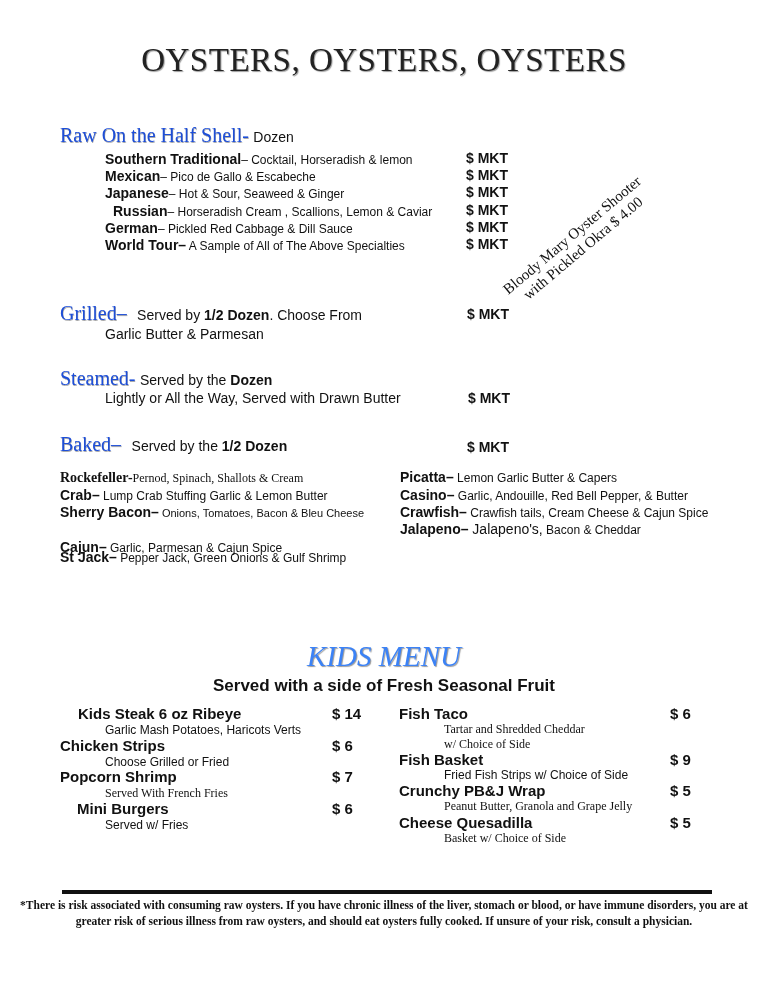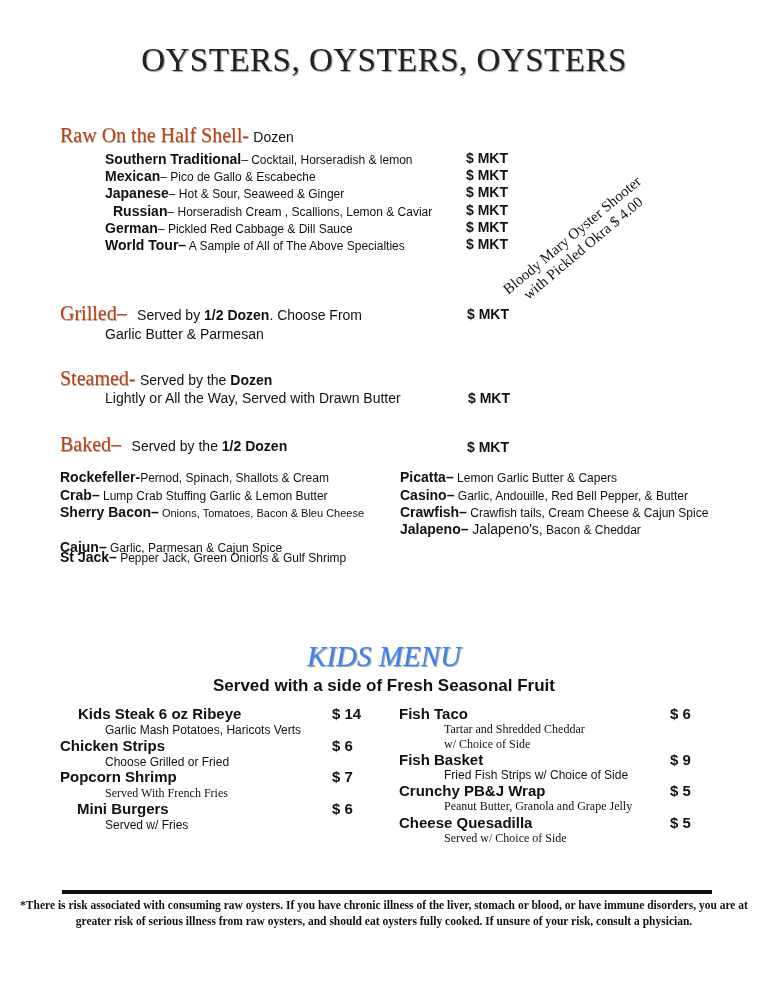--- a/index.html
+++ b/index.html
@@ -1,20 +1,20 @@
 <!DOCTYPE html>
 <html><head>
 <meta charset="utf-8">
 <style>
   html, body { margin:0; padding:0; background:#ffffff; }
   body { width:768px; height:994px; position:relative; overflow:hidden; color:#111; font-family:"Liberation Sans", sans-serif; }
   .abs { position:absolute; white-space:nowrap; }
   .serif { font-family:"Liberation Serif", serif; }
   .title { left:0; width:768px; text-align:center; top:42px; font-size:33px; font-family:"Liberation Serif", serif; color:#222; text-shadow:1px 1px 1px #9a9a9a; letter-spacing:0.5px; }
-  .sect { font-family:"Liberation Serif", serif; font-size:20px; color:#c2410c; text-shadow:0.5px 0.5px 0.5px #aaa; }
+  .sect { font-family:"Liberation Serif", serif; font-size:20px; color:#1d4ed8; text-shadow:0.5px 0.5px 0.5px #aaa; }
   .sect-sub { font-family:"Liberation Sans", sans-serif; font-size:14px; color:#111; }
   .b { font-weight:bold; }
   .iname { font-weight:bold; font-size:14px; }
   .idesc { font-size:12px; }
   .price { font-weight:bold; font-size:14px; }
   .line14 { font-size:14px; }
   .diag { left:500px; top:285px; transform:rotate(-40deg); transform-origin:left top; font-family:"Liberation Serif", serif; font-size:15px; text-align:center; line-height:17px; }
   .kids-title { left:0; width:768px; text-align:center; top:640px; font-size:29px; font-family:"Liberation Serif", serif; color:#3b82f6; text-shadow:1px 1px 1px #9a9a9a;font-style:italic; }
   .kids-sub { left:0; width:768px; text-align:center; top:676px; font-size:17px; font-weight:bold; }
   .kname { font-weight:bold; font-size:15px; }
@@ -82,21 +82,21 @@
 </div>
 <div class="abs line14" style="left:105px;top:390px;">Lightly or All the Way, Served with Drawn Butter</div>
 <div class="abs price" style="left:468px;top:390px;">$ MKT</div>
 
 <div class="abs" style="left:60px;top:433px;">
   <span class="sect">Baked–</span>
   <span class="line14" style="margin-left:6px;">Served by the </span><span class="line14 b">1/2 Dozen</span>
 </div>
 <div class="abs price" style="left:467px;top:439px;">$ MKT</div>
 
-<div class="abs" style="left:60px;top:468px;"><span class="iname">Rockefeller-</span><span class="idesc">Pernod, Spinach, Shallots &amp; Cream</span></div>
+<div class="abs" style="left:60px;top:468px;font-family:Liberation Serif, serif;"><span class="iname">Rockefeller-</span><span class="idesc">Pernod, Spinach, Shallots &amp; Cream</span></div>
 <div class="abs" style="left:60px;top:486px;"><span class="iname">Crab–</span><span class="idesc"> Lump Crab Stuffing Garlic &amp; Lemon Butter</span></div>
 <div class="abs" style="left:60px;top:503px;"><span class="iname">Sherry Bacon–</span><span class="idesc" style="font-size:11px;">  Onions, Tomatoes, Bacon &amp; Bleu Cheese</span></div>
 <div class="abs" style="left:60px;top:520px;margin-top:28px;"><span class="iname">St Jack–</span><span class="idesc"> Pepper Jack, Green Onions &amp; Gulf Shrimp</span></div>
 <div class="abs" style="left:60px;top:538px;"><span class="iname">Cajun–</span><span class="idesc"> Garlic, Parmesan &amp; Cajun Spice</span></div>
 
 <div class="abs" style="left:400px;top:468px;"><span class="iname">Picatta–</span><span class="idesc"> Lemon Garlic Butter &amp; Capers</span></div>
 <div class="abs" style="left:400px;top:486px;"><span class="iname">Casino–</span><span class="idesc"> Garlic, Andouille, Red Bell Pepper, &amp; Butter</span></div>
 <div class="abs" style="left:400px;top:503px;"><span class="iname">Crawfish–</span><span class="idesc"> Crawfish tails, Cream Cheese &amp; Cajun Spice</span></div>
 <div class="abs" style="left:400px;top:520px;"><span class="iname">Jalapeno–</span><span class="line14"> Jalapeno's,</span><span class="idesc"> Bacon &amp; Cheddar</span></div>
 
@@ -127,16 +127,16 @@
 <div class="abs kname" style="left:399px;top:751px;">Fish Basket</div>
 <div class="abs kprice" style="left:670px;top:751px;">$  9</div>
 <div class="abs kdesc" style="left:444px;top:768px;">Fried Fish Strips w/ Choice of Side</div>
 
 <div class="abs kname" style="left:399px;top:782px;">Crunchy PB&amp;J Wrap</div>
 <div class="abs kprice" style="left:670px;top:782px;">$  5</div>
 <div class="abs kdesc serif" style="left:444px;top:799px;">Peanut Butter, Granola and Grape Jelly</div>
 
 <div class="abs kname" style="left:399px;top:814px;">Cheese Quesadilla</div>
 <div class="abs kprice" style="left:670px;top:814px;">$  5</div>
-<div class="abs kdesc serif" style="left:444px;top:831px;">Served w/ Choice of Side</div>
+<div class="abs kdesc serif" style="left:444px;top:831px;">Basket w/ Choice of Side</div>
 
 <div class="abs rule"></div>
 <div class="abs disclaimer">*There is risk associated with consuming raw oysters. If you have chronic illness of the liver, stomach or blood, or have immune disorders, you are at greater risk of serious illness from raw oysters, and should eat oysters fully cooked. If unsure of your risk, consult a physician.</div>
 
 </body></html>

